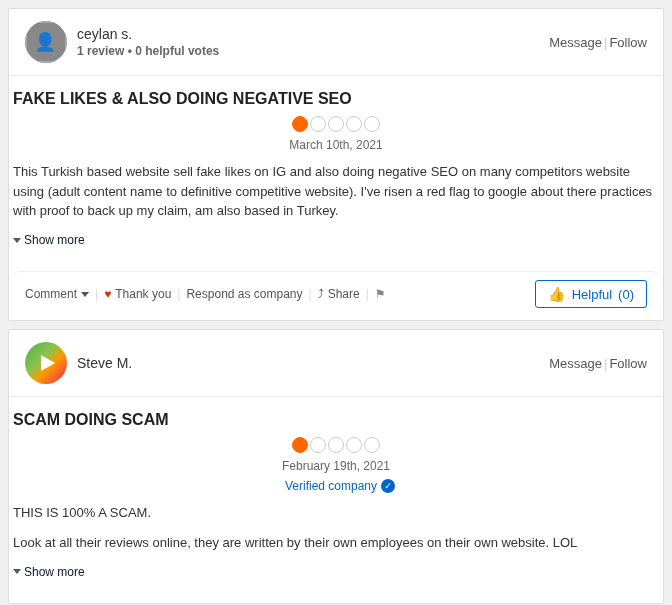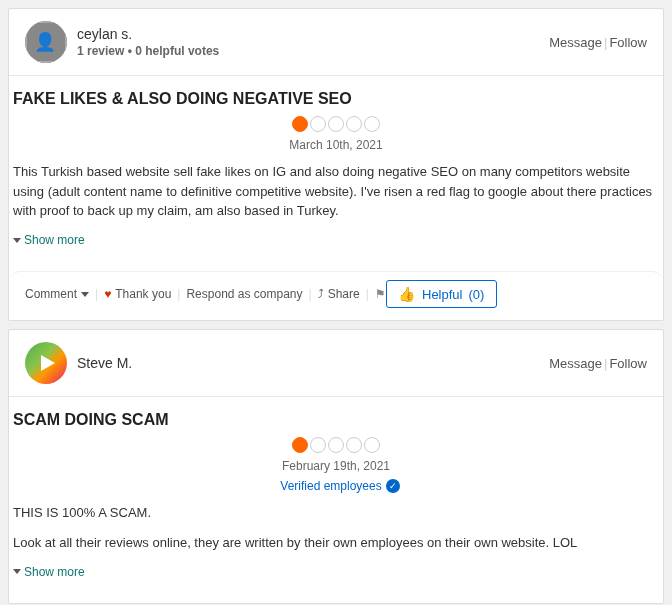--- a/index.html
+++ b/index.html
@@ -142,37 +142,38 @@
       font-size: 9px;
     }
     .review-text {
       font-size: 13px;
       color: #333;
       line-height: 1.5;
       margin-bottom: 10px;
     }
     .show-more-link {
       font-size: 12px;
-      color: #0f766e;
+      color: #0f172a;
       cursor: pointer;
       display: inline-flex;
       align-items: center;
       gap: 3px;
       margin-bottom: 10px;
     }
     .arrow-down {
       width: 0;
       height: 0;
       border-left: 4px solid transparent;
       border-right: 4px solid transparent;
       border-top: 5px solid #555;
     }
     .review-footer {
       display: flex;
       align-items: center;
+      justify-content: space-between;
       padding: 8px 16px 12px;
       border-top: 1px solid #f0f0f0;
       border-radius: 11px;
     }
     .footer-left {
       display: flex;
       align-items: center;
       gap: 4px;
       font-size: 12px;
       color: #555;
@@ -318,21 +319,21 @@
       <div class="stars-row">
         <div class="stars">
           <span class="star filled"></span>
           <span class="star empty"></span>
           <span class="star empty"></span>
           <span class="star empty"></span>
           <span class="star empty"></span>
         </div>
         <span class="review-date">February 19th, 2021</span>
         <span class="verified-badge">
-          <span>Verified employees</span>
+          <span>Verified company</span>
           <span class="verified-icon">✓</span>
         </span>
       </div>
       <p class="review-text">THIS IS 100% A SCAM.</p>
       <p class="review-text">Look at all their reviews online, they are written by their own employees on their own website. LOL</p>
       <div class="show-more-link">
         <span class="arrow-down"></span>
         <span>Show more</span>
       </div>
     </div>

